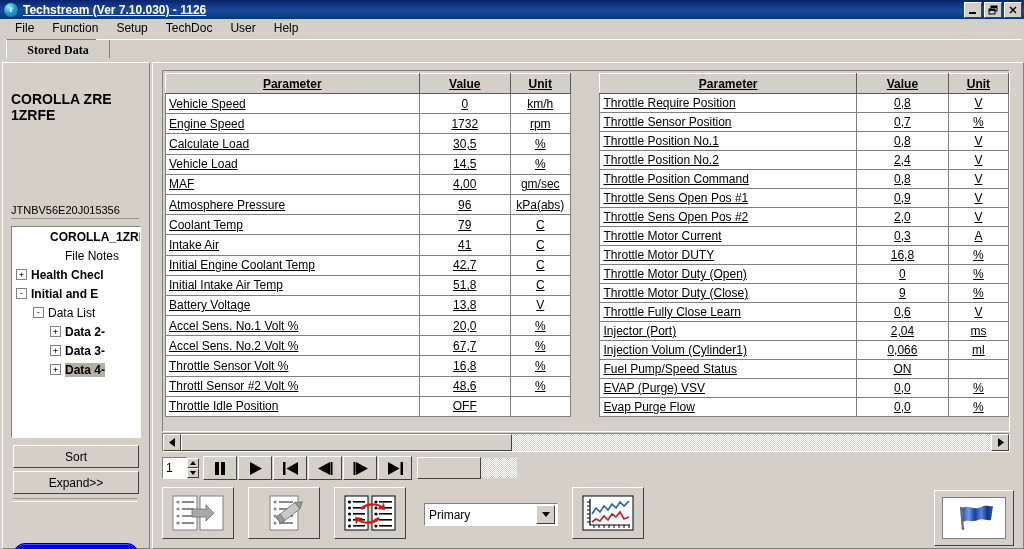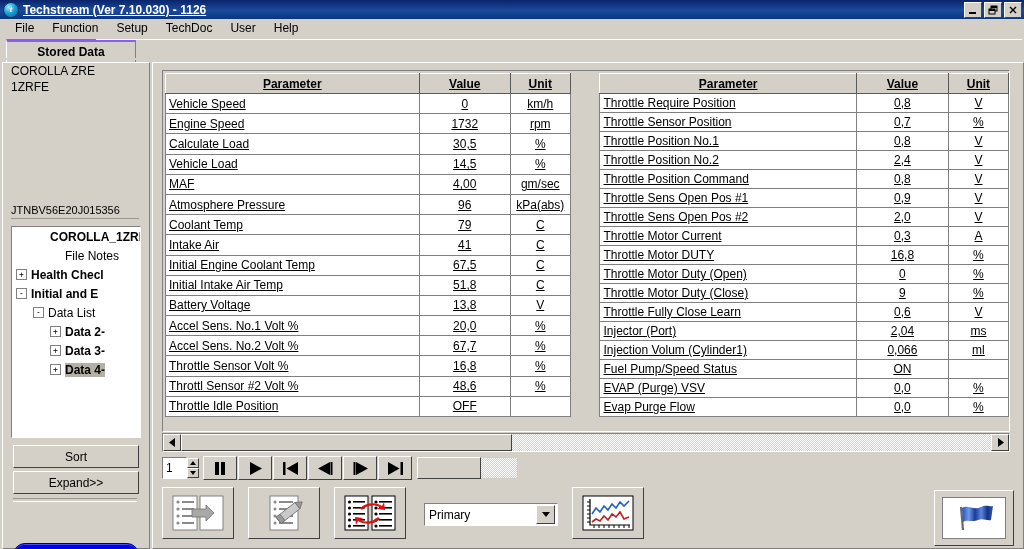--- a/index.html
+++ b/index.html
@@ -49,40 +49,40 @@
     position:absolute;left:0;top:37px;width:1024px;height:23px;
     background:#d4d0c8;
   }
   .tabstrip:after{
     content:"";position:absolute;left:0;bottom:0;width:1024px;height:2px;
     background:#d4d0c8;
   }
   .tab{
     position:absolute;left:6px;top:2px;height:20px;min-width:78px;
     background:#d4d0c8;
-    border-top:3px solid #8b5cf6;border-left:1px solid #fff;
+    border-top:1px solid #8b5cf6;border-left:1px solid #fff;
     border-right:1px solid #808080;
     display:flex;align-items:center;justify-content:center;
-    font-weight:bold;font-size:12px;padding:0 25px;
+    font-weight:bold;font-size:12px;padding:0 12px;font-family:Liberation Serif, serif;
   }
   .tab-rest{
     position:absolute;left:96px;top:2px;right:2px;height:20px;
     border-top:1px solid #fff;
   }
 
   
   .leftpanel{
     position:absolute;left:2px;top:62px;width:146px;height:485px;
     background:#d4d0c8;
     border-top:1px solid #fff;border-left:1px solid #fff;
     border-right:1px solid #808080;border-bottom:1px solid #808080;
   }
   .veh-title{
-    position:absolute;left:8px;top:0;width:130px;
-    font-size:12px;font-weight:normal;line-height:16px;
+    position:absolute;left:8px;top:28px;width:130px;
+    font-size:14px;font-weight:bold;line-height:16px;
   }
   .vin{
     position:absolute;left:8px;top:141px;width:128px;
     font-size:11px;color:#000;
     border-bottom:1px solid #9a968e;padding-bottom:2px;
   }
   .tree{
     position:absolute;left:8px;top:163px;width:128px;height:210px;
     background:#fff;
     border-top:1px solid #808080;border-left:1px solid #808080;
@@ -396,21 +396,21 @@
                 <td class="v">79</td>
                 <td class="u">C</td>
               </tr>
               <tr>
                 <td class="p">Intake Air</td>
                 <td class="v">41</td>
                 <td class="u">C</td>
               </tr>
               <tr>
                 <td class="p">Initial Engine Coolant Temp</td>
-                <td class="v">67,5</td>
+                <td class="v">42,7</td>
                 <td class="u">C</td>
               </tr>
               <tr>
                 <td class="p">Initial Intake Air Temp</td>
                 <td class="v">51,8</td>
                 <td class="u">C</td>
               </tr>
               <tr>
                 <td class="p">Battery Voltage</td>
                 <td class="v">13,8</td>

